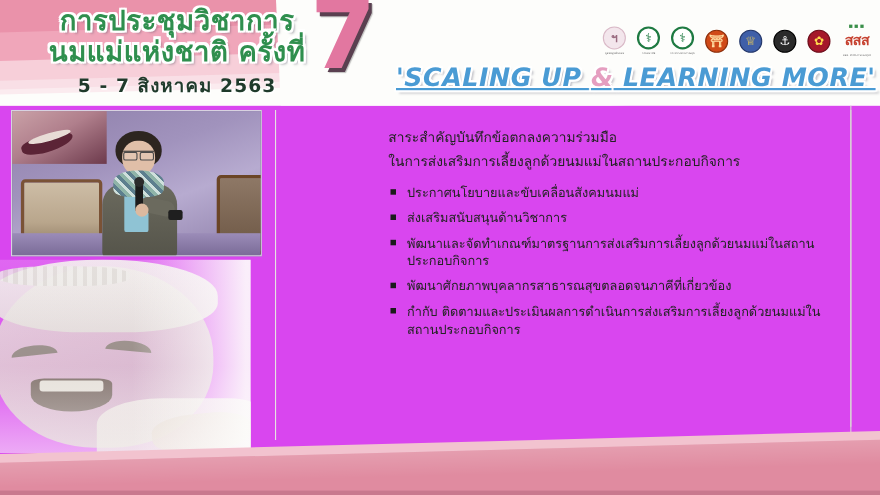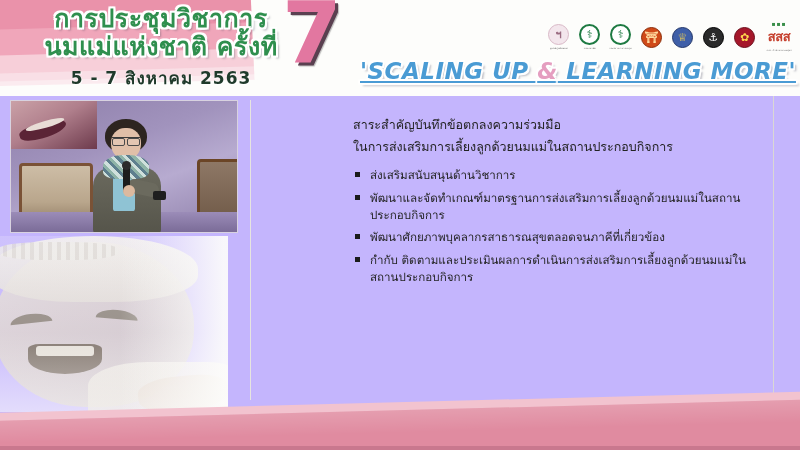--- a/index.html
+++ b/index.html
@@ -4,21 +4,21 @@
 <style>
   * { margin:0; padding:0; box-sizing:border-box; }
   html,body { width:800px; height:450px; overflow:hidden; }
   body {
     font-family:"DejaVu Sans","Liberation Sans",sans-serif;
     background:#ffffff;
     position:relative;
   }
   #slide {
     position:absolute; left:0; top:0; width:800px; height:450px;
-    background:#c4b5fd; overflow:hidden;
+    background:#d946ef; overflow:hidden;
   }
 
   
   .header {
     position:absolute; left:0; top:0; width:800px; height:96px;
     overflow:hidden; background:#ffffff;
   }
   .hdr-band-a {
     position:absolute; left:-40px; top:-30px; width:900px; height:70px;
     background:#e98ca5; transform:rotate(-1.6deg); opacity:.95;
@@ -403,20 +403,21 @@
     <div class="baby-fade-r"></div>
   </div>
 
   <div class="content-pane">
     <div class="content-inner">
       <div class="heading">
         <span class="hl">สาระสำคัญบันทึกข้อตกลงความร่วมมือ</span>
         <span class="hl">ในการส่งเสริมการเลี้ยงลูกด้วยนมแม่ในสถานประกอบกิจการ</span>
       </div>
       <ul class="bullets">
+        <li>ประกาศนโยบายและขับเคลื่อนสังคมนมแม่</li>
         <li>ส่งเสริมสนับสนุนด้านวิชาการ</li>
         <li>พัฒนาและจัดทำเกณฑ์มาตรฐานการส่งเสริมการเลี้ยงลูกด้วยนมแม่ในสถานประกอบกิจการ</li>
         <li>พัฒนาศักยภาพบุคลากรสาธารณสุขตลอดจนภาคีที่เกี่ยวข้อง</li>
         <li>กำกับ ติดตามและประเมินผลการดำเนินการส่งเสริมการเลี้ยงลูกด้วยนมแม่ในสถานประกอบกิจการ</li>
       </ul>
     </div>
   </div>
 
   <div class="edge-line"></div>
 

